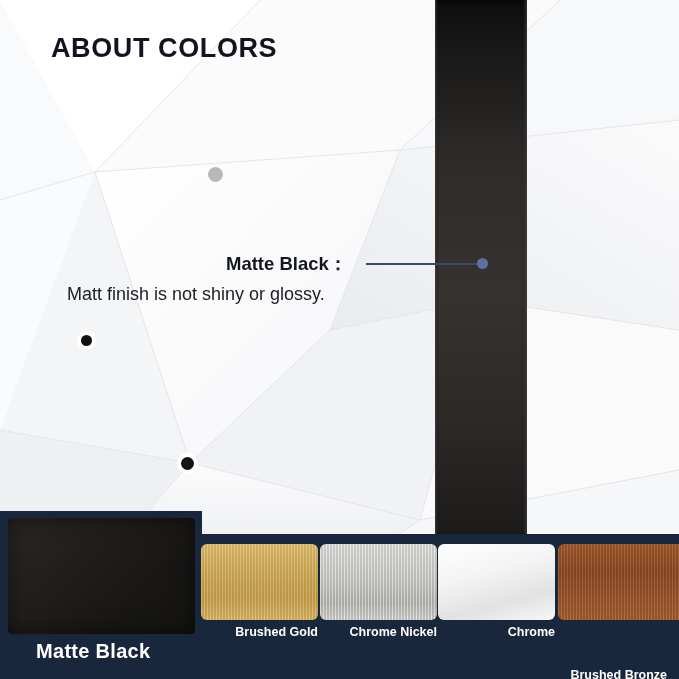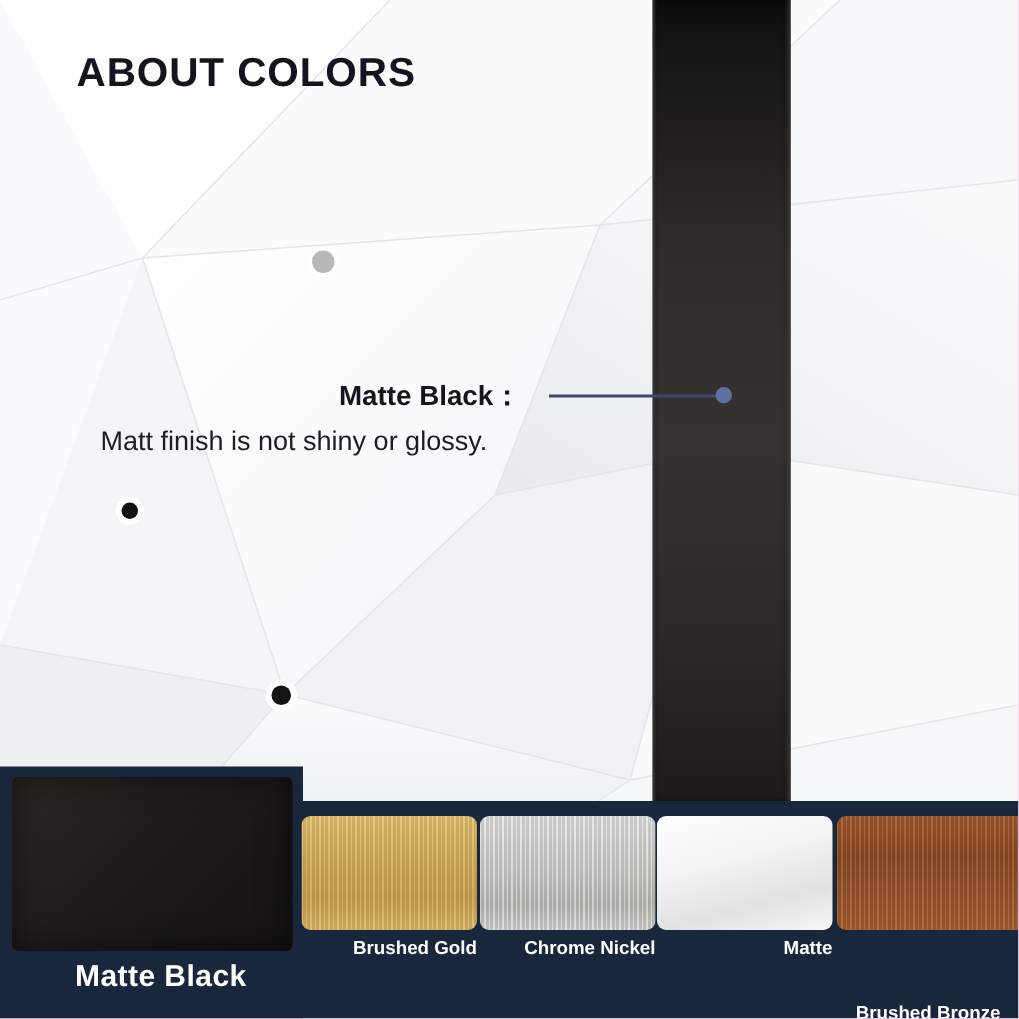--- a/index.html
+++ b/index.html
@@ -6,21 +6,21 @@
     margin: 0;
     padding: 0;
     background: #ffffff;
   }
   #page {
     position: relative;
     width: 679px;
     height: 679px;
     overflow: hidden;
     font-family: "Liberation Sans", sans-serif;
-    background: #d946ef;
+    background: #3b82f6;
   }
 
   
   #poly-bg {
     position: absolute;
     left: 0; top: 0;
     width: 679px;
     height: 679px;
   }
 
@@ -159,21 +159,21 @@
     border-radius: 4px;
     background: linear-gradient(135deg,#2b2724 0%,#211e1c 35%,#181716 70%,#141312 100%);
     box-shadow: inset 0 0 22px rgba(0,0,0,.55);
   }
   #swatch-featured .swatch-caption {
     left: 0px; top: 640px;
     width: 190px;
     font-size: 20px;
     letter-spacing: .3px;
     text-align: left;
-    padding-left: 50px;
+    padding-left: 36px;
     box-sizing: border-box;
   }
 
   .small-tile {
     top: 544px;
     height: 76px;
   }
   .small-caption {
     top: 625px;
     font-size: 12.5px;
@@ -291,18 +291,18 @@
     <div class="swatch-caption">Matte Black</div>
   </div>
 
   <div class="swatch-tile small-tile" id="tile-gold"></div>
   <div class="swatch-caption small-caption" id="cap-gold">Brushed Gold</div>
 
   <div class="swatch-tile small-tile" id="tile-nickel"></div>
   <div class="swatch-caption small-caption" id="cap-nickel">Chrome Nickel</div>
 
   <div class="swatch-tile small-tile" id="tile-chrome"></div>
-  <div class="swatch-caption small-caption" id="cap-chrome">Matte</div>
+  <div class="swatch-caption small-caption" id="cap-chrome">Chrome</div>
 
   <div class="swatch-tile small-tile" id="tile-bronze"></div>
   <div class="swatch-caption small-caption" id="cap-bronze">Brushed Bronze</div>
 
 </div>
 
 </body></html>

